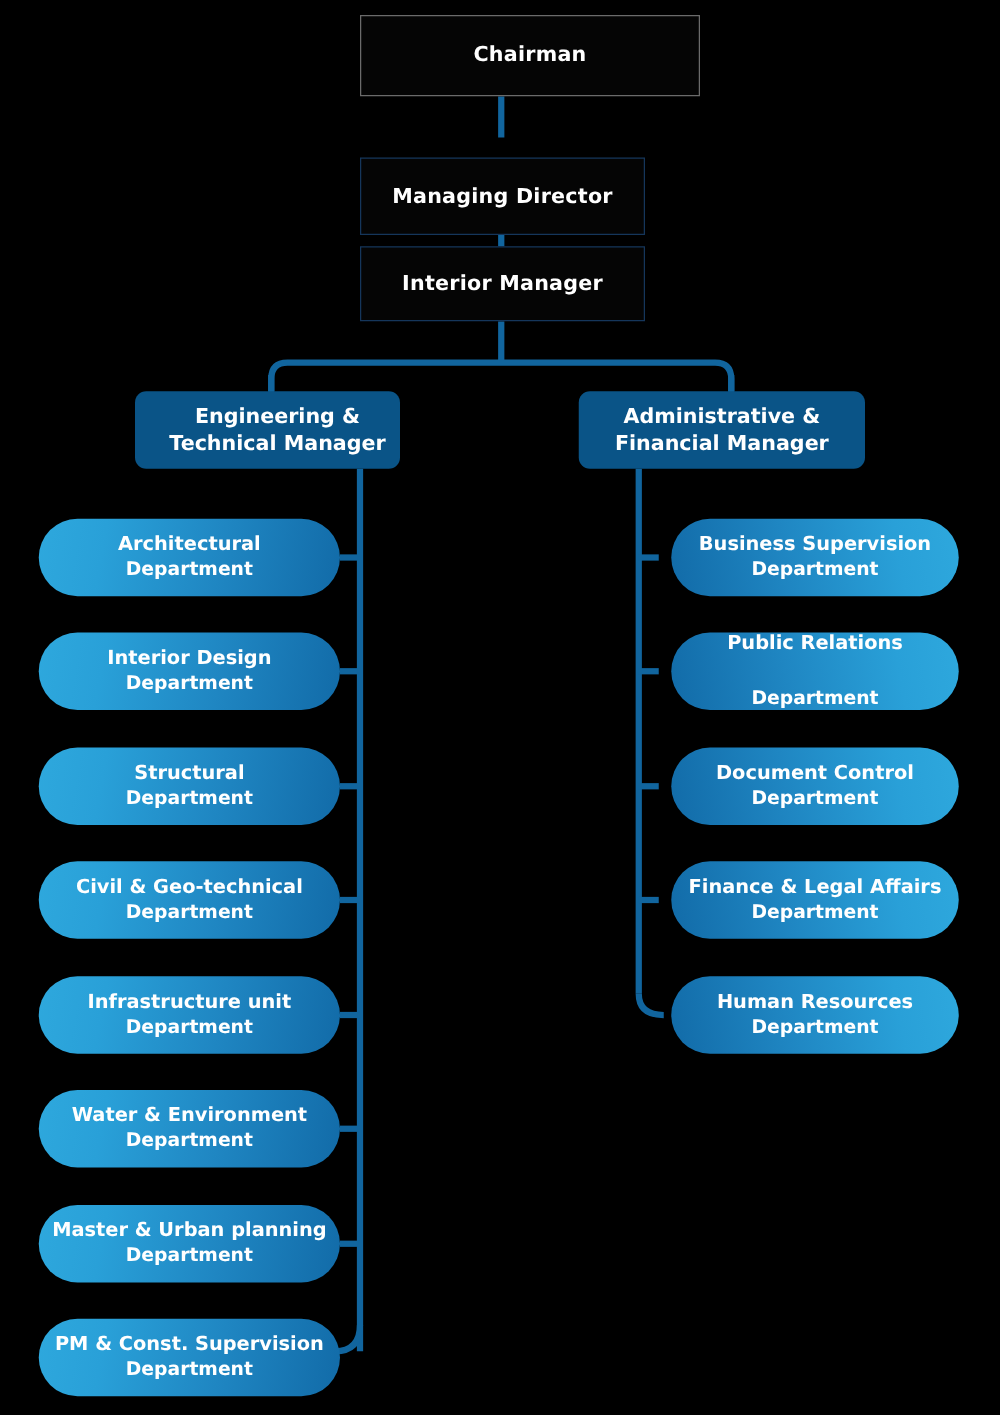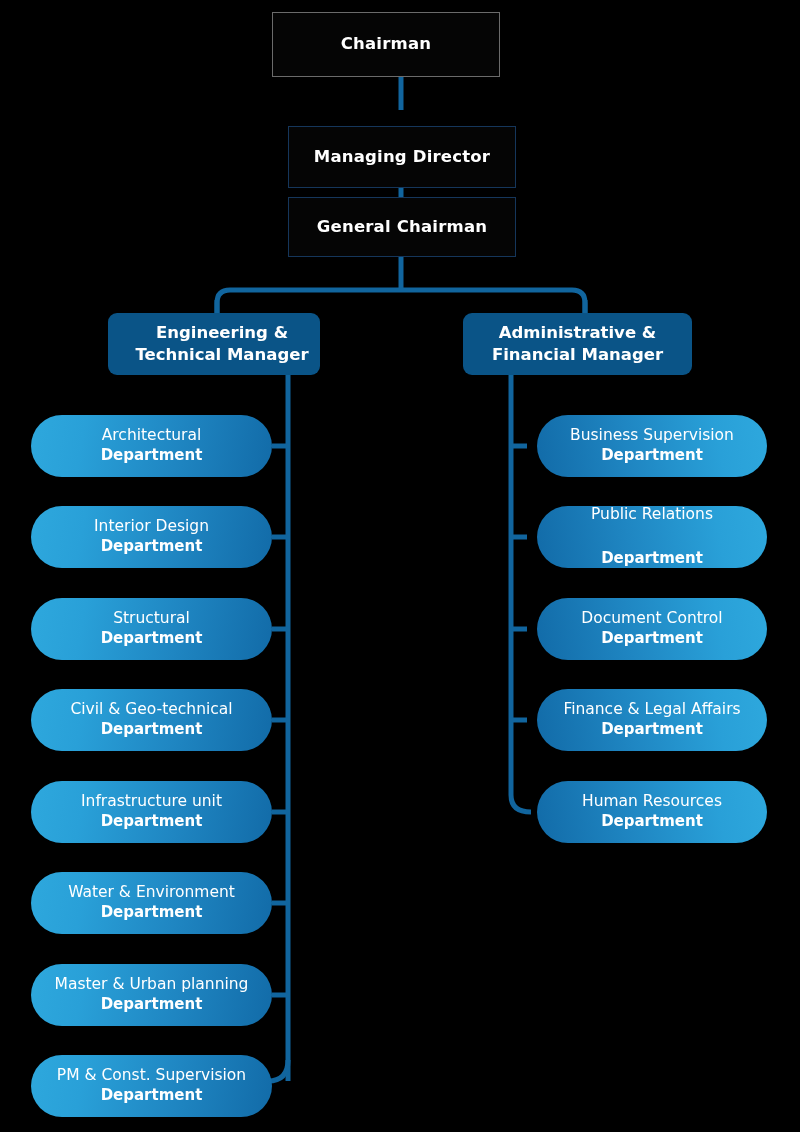--- a/index.html
+++ b/index.html
@@ -75,21 +75,21 @@
     width: 241px;
     background: linear-gradient(100deg, #2ea8dd 0%, #29a0d8 22%, #1f86c2 60%, #126ba8 100%);
   }
   .pill.right {
     left: 537px;
     width: 230px;
     background: linear-gradient(260deg, #2ea8dd 0%, #29a0d8 22%, #1f86c2 60%, #126ba8 100%);
   }
   .pill .title {
     font-size: 15.5px;
-    font-weight: normal;
+    font-weight: bold;
     line-height: 1.15;
     white-space: nowrap;
   }
   .pill .sub {
     font-size: 15px;
     font-weight: bold;
     line-height: 1.25;
     margin-top: 1px;
   }
   svg.wires {
@@ -136,30 +136,30 @@
     <g stroke="#11659e" fill="none" stroke-width="5">
       <line x1="511" y1="375" x2="511" y2="795"></line>
       <line x1="511" y1="446" x2="527" y2="446"></line>
       <line x1="511" y1="537" x2="527" y2="537"></line>
       <line x1="511" y1="629" x2="527" y2="629"></line>
       <line x1="511" y1="720" x2="527" y2="720"></line>
       <path d="M 511 795 Q 511 812 531 812"></path>
     </g>
   </svg>
 
-  <div class="exec-box chairman" style="left:272px; top:12px; width:228px; height:65px;">
+  <div class="exec-box chairman" style="left:288px; top:12px; width:272px; height:65px;">
     <span>Chairman</span>
   </div>
 
   <div class="exec-box md" style="left:288px; top:110px; width:228px; height:62px;margin-top:16px;">
     <span>Managing Director</span>
   </div>
 
   <div class="exec-box gm" style="left:288px; top:197px; width:228px; height:60px;">
-    <span>General Chairman</span>
+    <span>Interior Manager</span>
   </div>
 
   <div class="mgr-box" style="left:108px; top:313px; width:212px; height:62px;padding-left:24px;">
     <span>
       <span>Engineering &amp;</span><br>
       <span>Technical Manager</span>
     </span>
   </div>
 
   <div class="mgr-box" style="left:463px; top:313px; width:229px; height:62px;">

